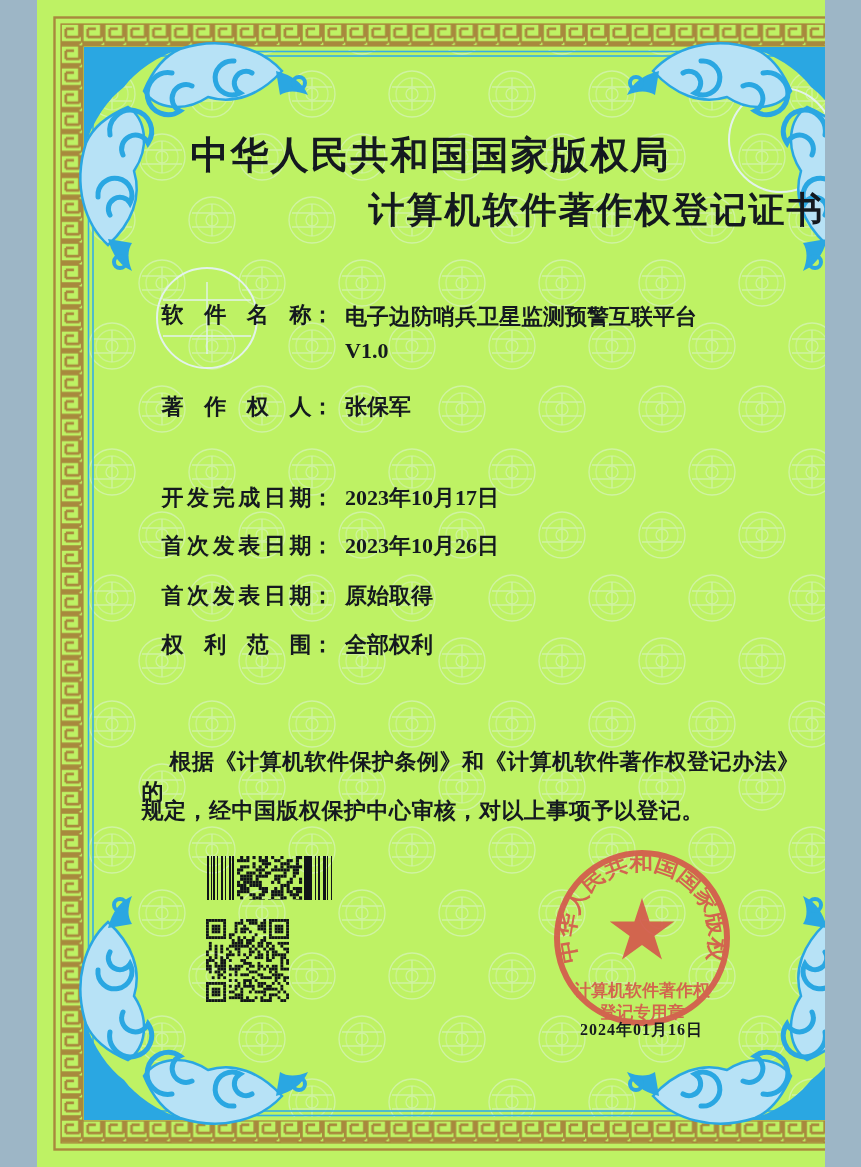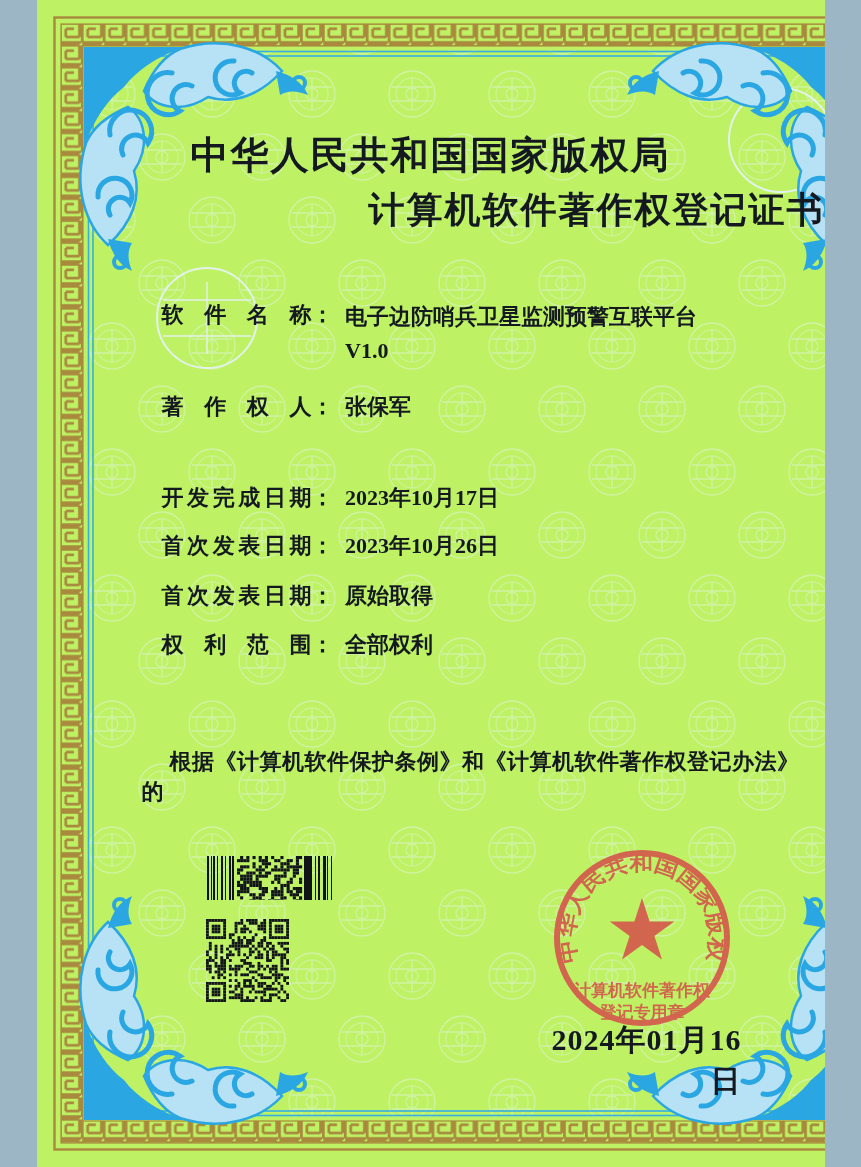--- a/index.html
+++ b/index.html
@@ -35,22 +35,22 @@
   }
   .row .colon{display:inline-block;vertical-align:top;}
   .row .value{display:inline-block;margin-left:6px;vertical-align:top;white-space:normal;}
   .row .value.multi{width:420px;line-height:34px;}
   .statement{
     left:105px;width:662px;font-size:22px;font-weight:700;line-height:30px;
     letter-spacing:.5px;
   }
   .indent{text-indent:28px;}
   .date{
-    left:505px;top:1020px;width:200px;text-align:right;
-    font-size:30px;font-weight:700;letter-spacing:1px;
+    left:505px;top:1020px;width:200px;text-align:center;
+    font-size:16px;font-weight:700;letter-spacing:1px;
   }
   .seal-wrap{left:495px;top:828px;width:220px;height:220px;opacity:.88;}
   .barcode-wrap{left:170px;top:856px;}
   .qr-wrap{left:169px;top:919px;}
 </style>
 </head>
 <body>
 
 <div class="cert">
 
@@ -136,20 +136,21 @@
   <div class="abs row" style="top:581px;">
     <span class="label">首次发表日期</span><span class="colon">：</span>
     <span class="value">原始取得</span>
   </div>
   <div class="abs row" style="top:630px;">
     <span class="label">权利范围</span><span class="colon">：</span>
     <span class="value">全部权利</span>
   </div>
 
   <div class="abs statement indent" style="top:747px;">根据《计算机软件保护条例》和《计算机软件著作权登记办法》的</div>
+  <div class="abs statement" style="top:796px;">规定，经中国版权保护中心审核，对以上事项予以登记。</div>
 
   <div class="abs barcode-wrap">
     <svg id="barcode" width="125" height="44" viewBox="0 0 125 44">
         <rect x="0" y="0" width="2" height="44" fill="#101418"></rect>
         <rect x="4" y="0" width="1" height="44" fill="#101418"></rect>
         <rect x="6" y="0" width="2" height="44" fill="#101418"></rect>
         <rect x="10" y="0" width="1" height="44" fill="#101418"></rect>
         <rect x="14" y="0" width="2" height="44" fill="#101418"></rect>
         <rect x="18" y="0" width="1" height="44" fill="#101418"></rect>
         <rect x="22" y="0" width="2" height="44" fill="#101418"></rect>

